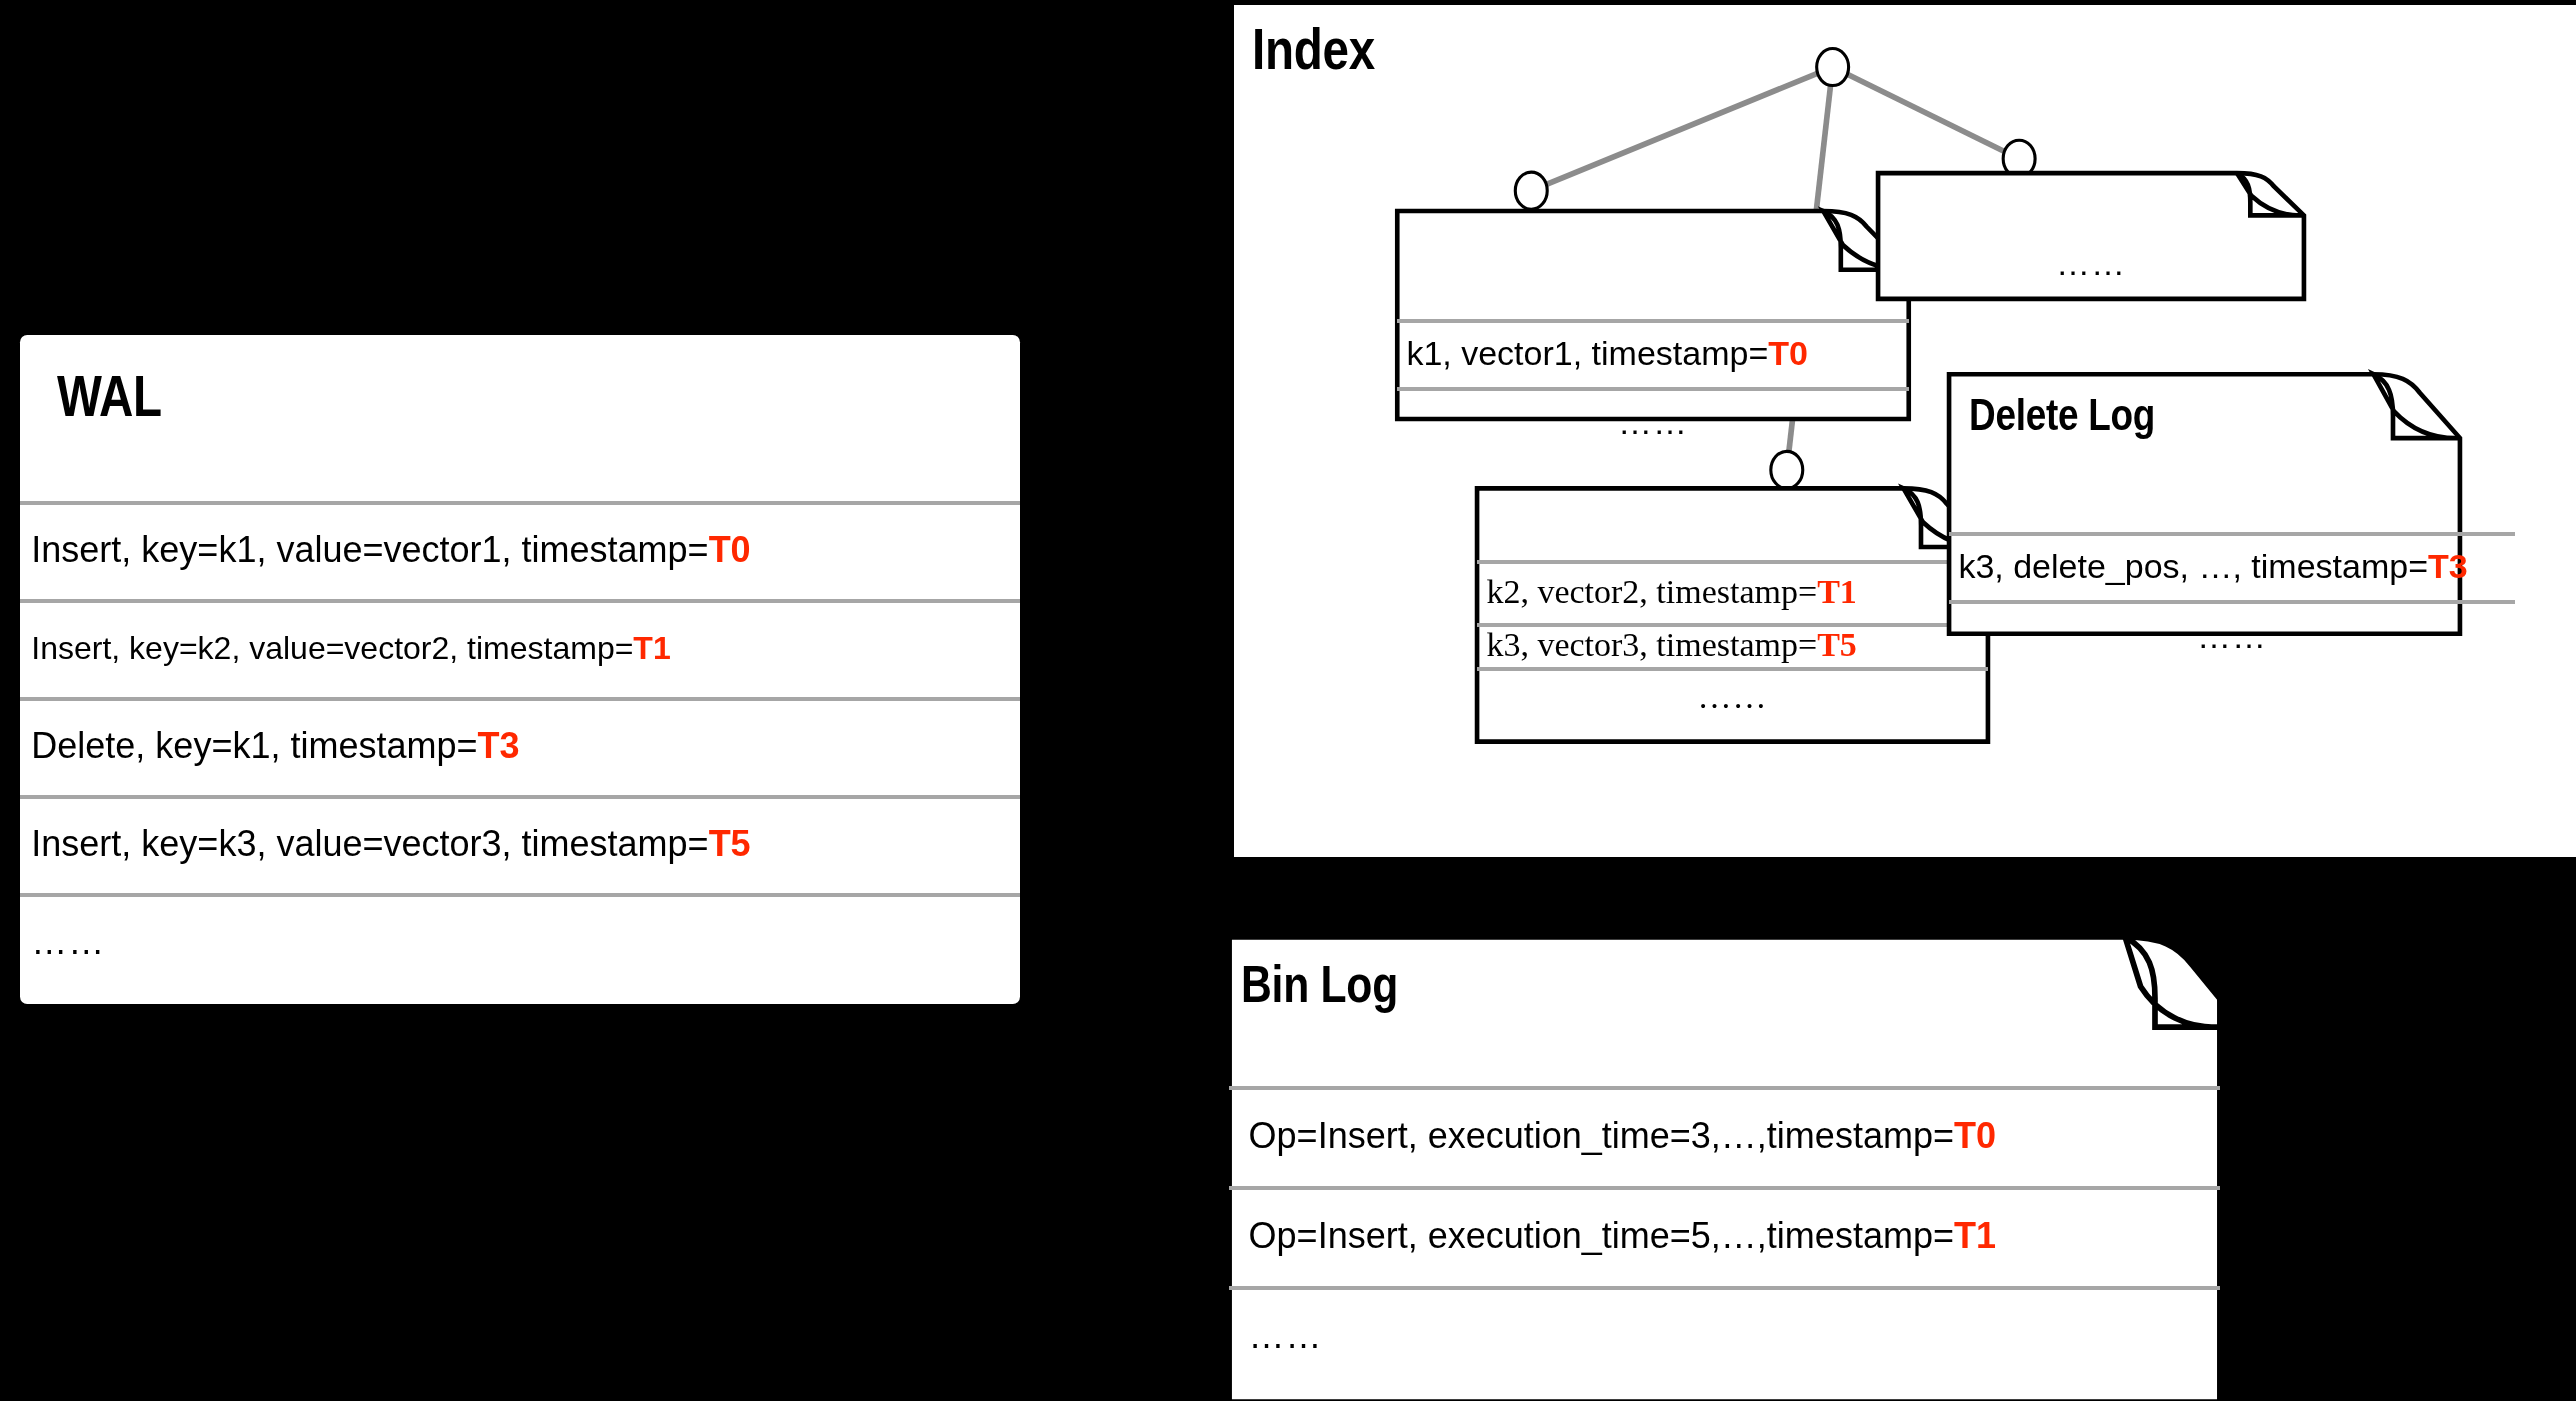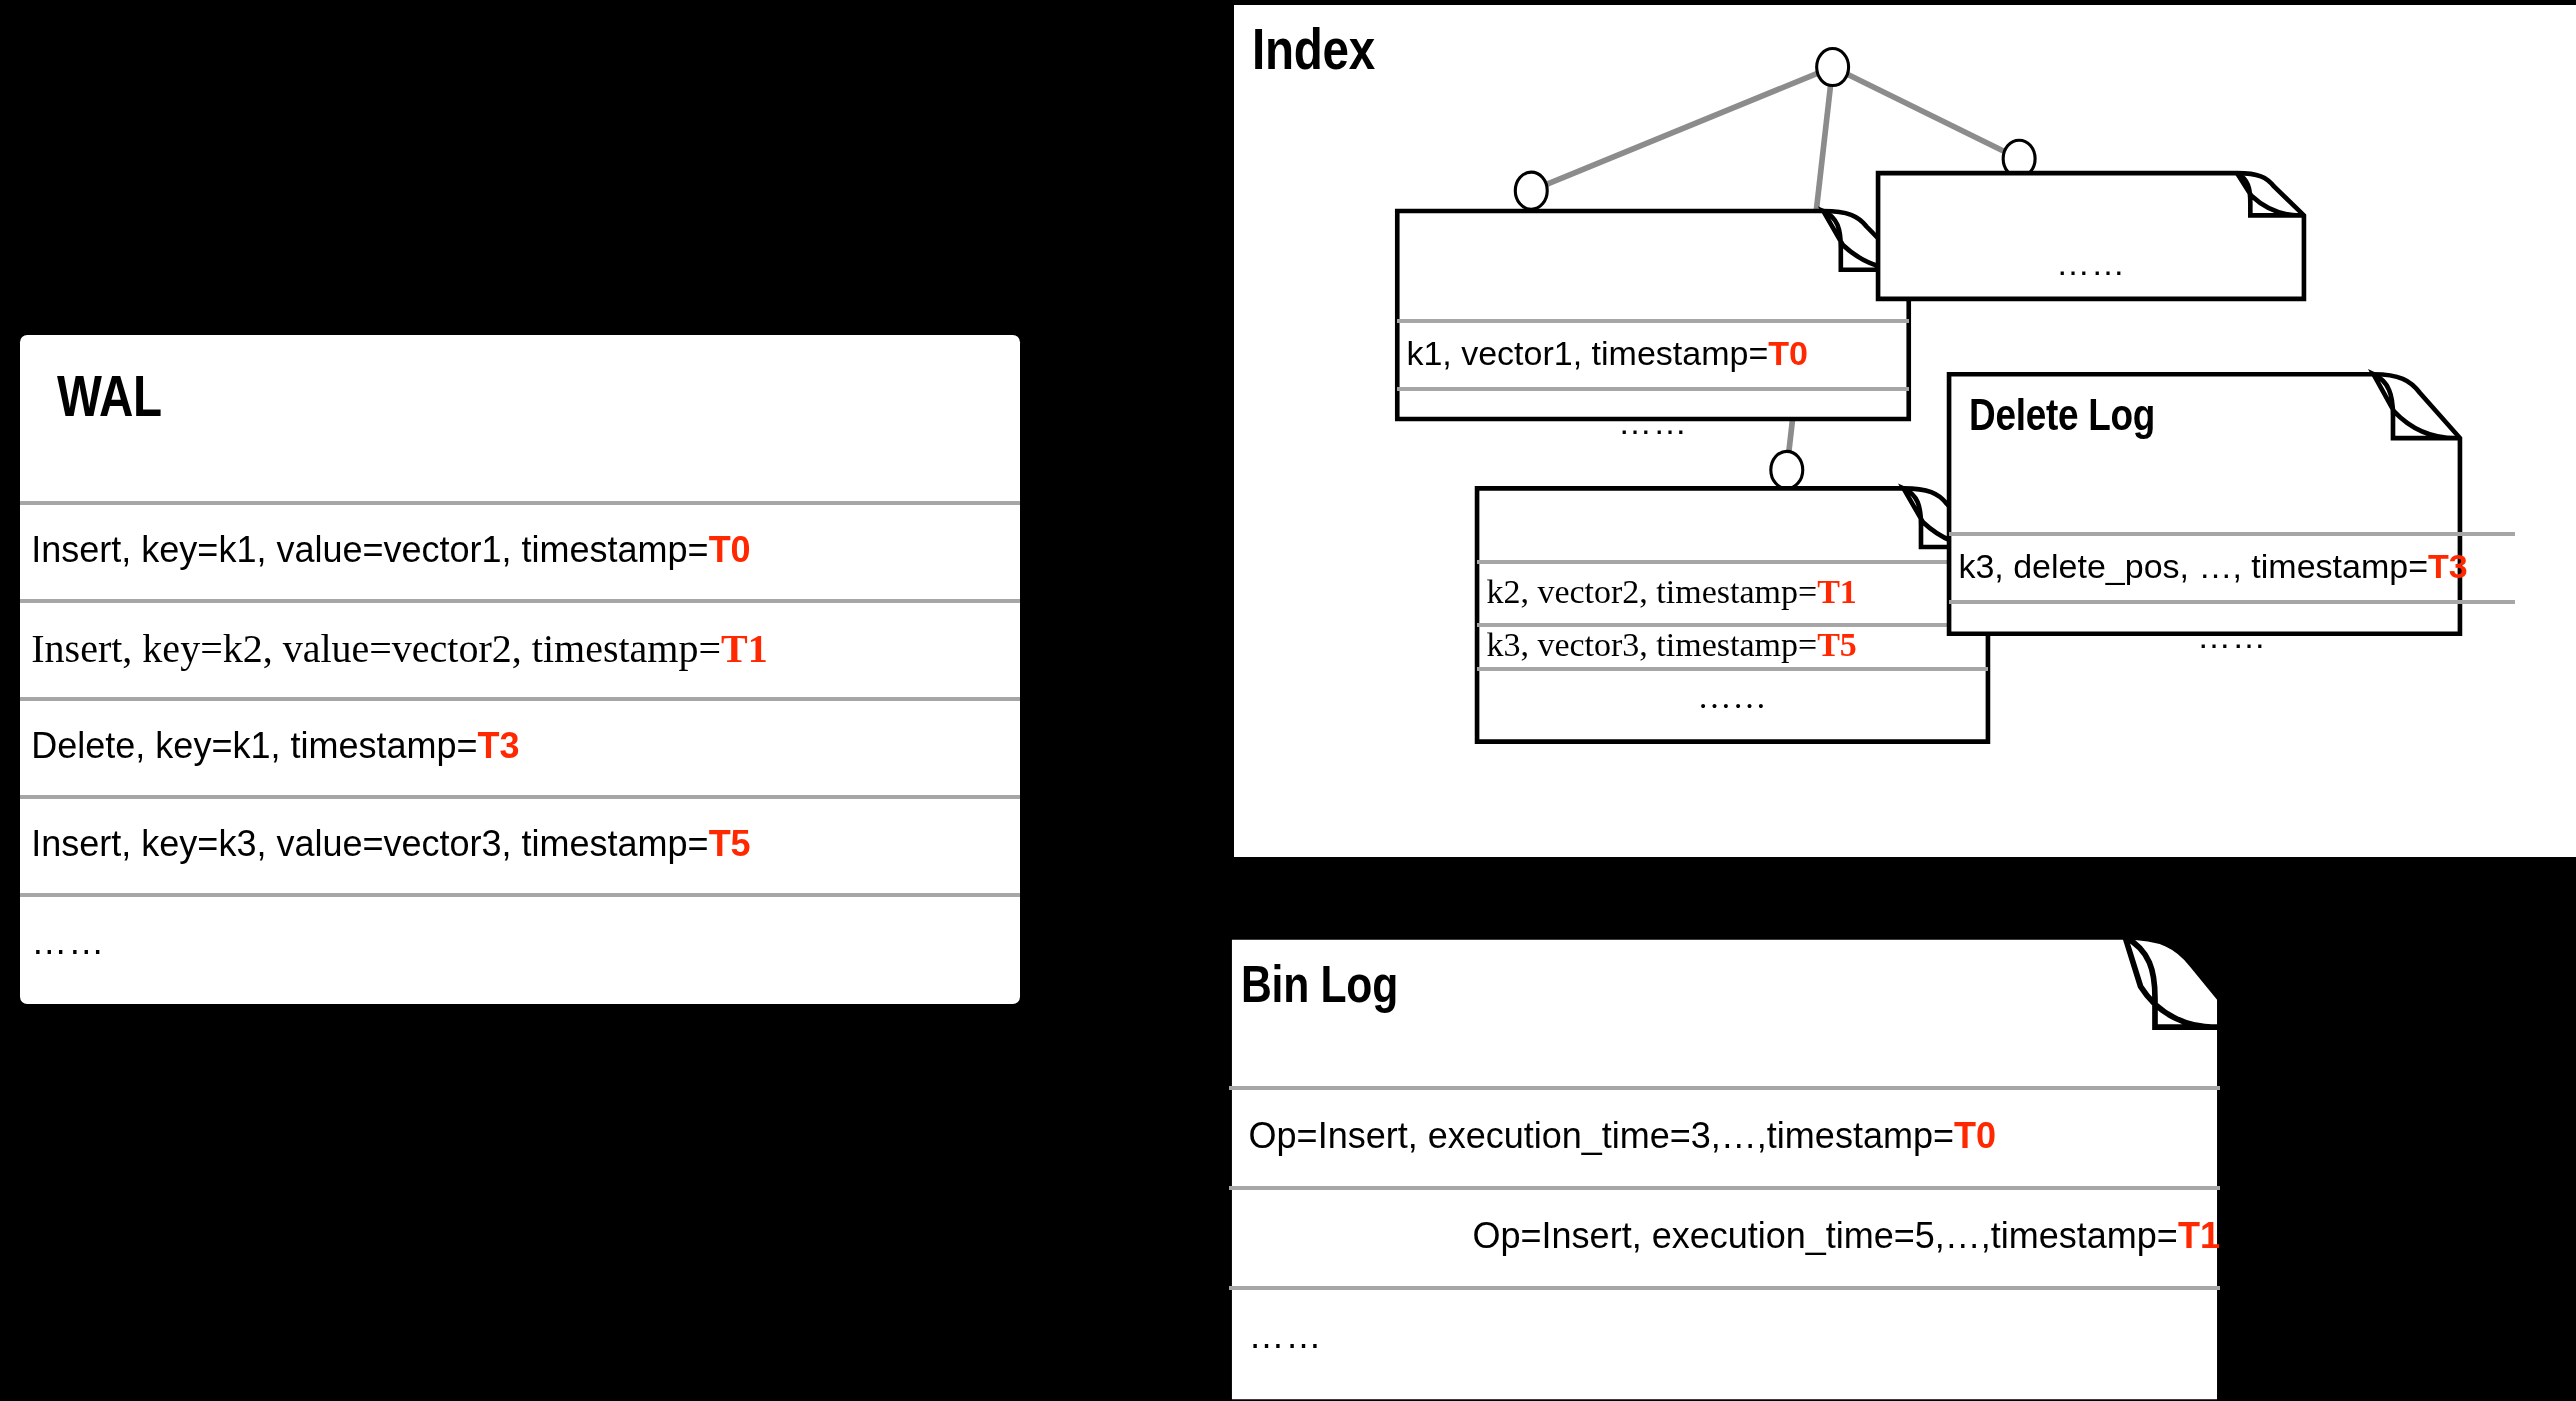--- a/index.html
+++ b/index.html
@@ -79,21 +79,21 @@
 
   <div class="panel panel-rounded" style="left:20px; top:335px; width:1000px; height:669px;">
     <div class="panel-title" style="left:37px; top:27px; font-size:58px;">WAL</div>
 
     <div class="rows" style="top:138px;">
       <div class="row" style="height:98px; padding-left:11.3px; font-size:36px;margin-top:28px;">
         <span class="sep-top"></span>
         <span>Insert, key=k1, value=vector1, timestamp=</span>
           <span class="ts">T0</span>
       </div>
-      <div class="row" style="height:98px; padding-left:11.3px; font-size:40px;font-family:Liberation Serif, serif;">
+      <div class="row" style="height:98px; padding-left:11.3px; font-size:32px;">
         <span class="sep-top"></span>
         <span>Insert, key=k2, value=vector2, timestamp=</span>
           <span class="ts">T1</span>
       </div>
       <div class="row" style="height:98px; padding-left:11.3px; font-size:36px;">
         <span class="sep-top"></span>
         <span>Delete, key=k1, timestamp=</span>
           <span class="ts">T3</span>
       </div>
       <div class="row" style="height:98px; padding-left:11.3px; font-size:36px;">
@@ -217,21 +217,21 @@
     </svg>
     <div class="note-body">
       <div class="panel-title" style="left:13.4px; top:16.5px; font-size:52px;">Bin Log</div>
 
       <div class="rows" style="top:149px; left:1px; right:2.1px;">
         <div class="row" style="height:100px; padding-left:19.6px; font-size:36px;">
           <span class="sep-top"></span>
           <span>Op=Insert, execution_time=3,…,timestamp=</span>
             <span class="ts">T0</span>
         </div>
-        <div class="row" style="height:100px; padding-left:19.6px; font-size:36px;justify-content:flex-end;">
+        <div class="row" style="height:100px; padding-left:19.6px; font-size:36px;">
           <span class="sep-top"></span>
           <span>Op=Insert, execution_time=5,…,timestamp=</span>
             <span class="ts">T1</span>
         </div>
         <div class="row" style="height:100px; padding-left:19.6px; font-size:36px;">
           <span class="sep-top"></span>
           <span class="ell">……</span>
         </div>
       </div>
     </div>

